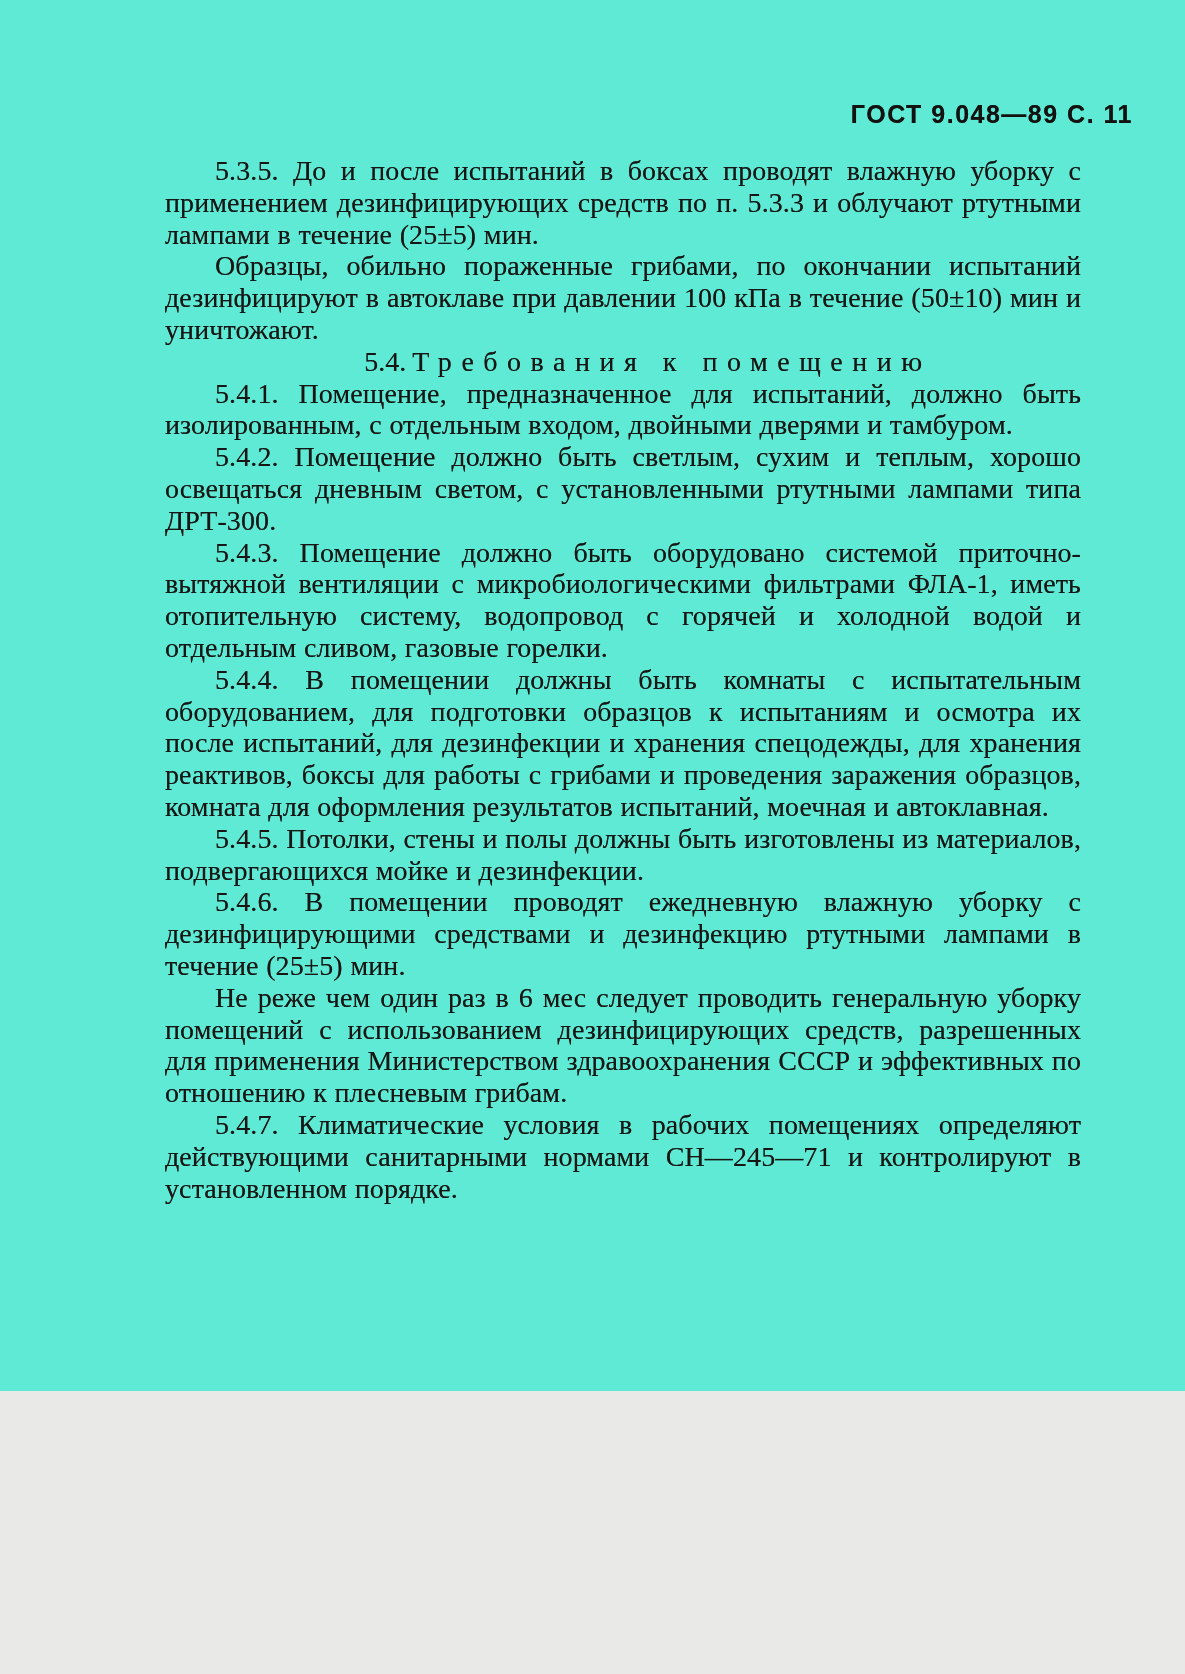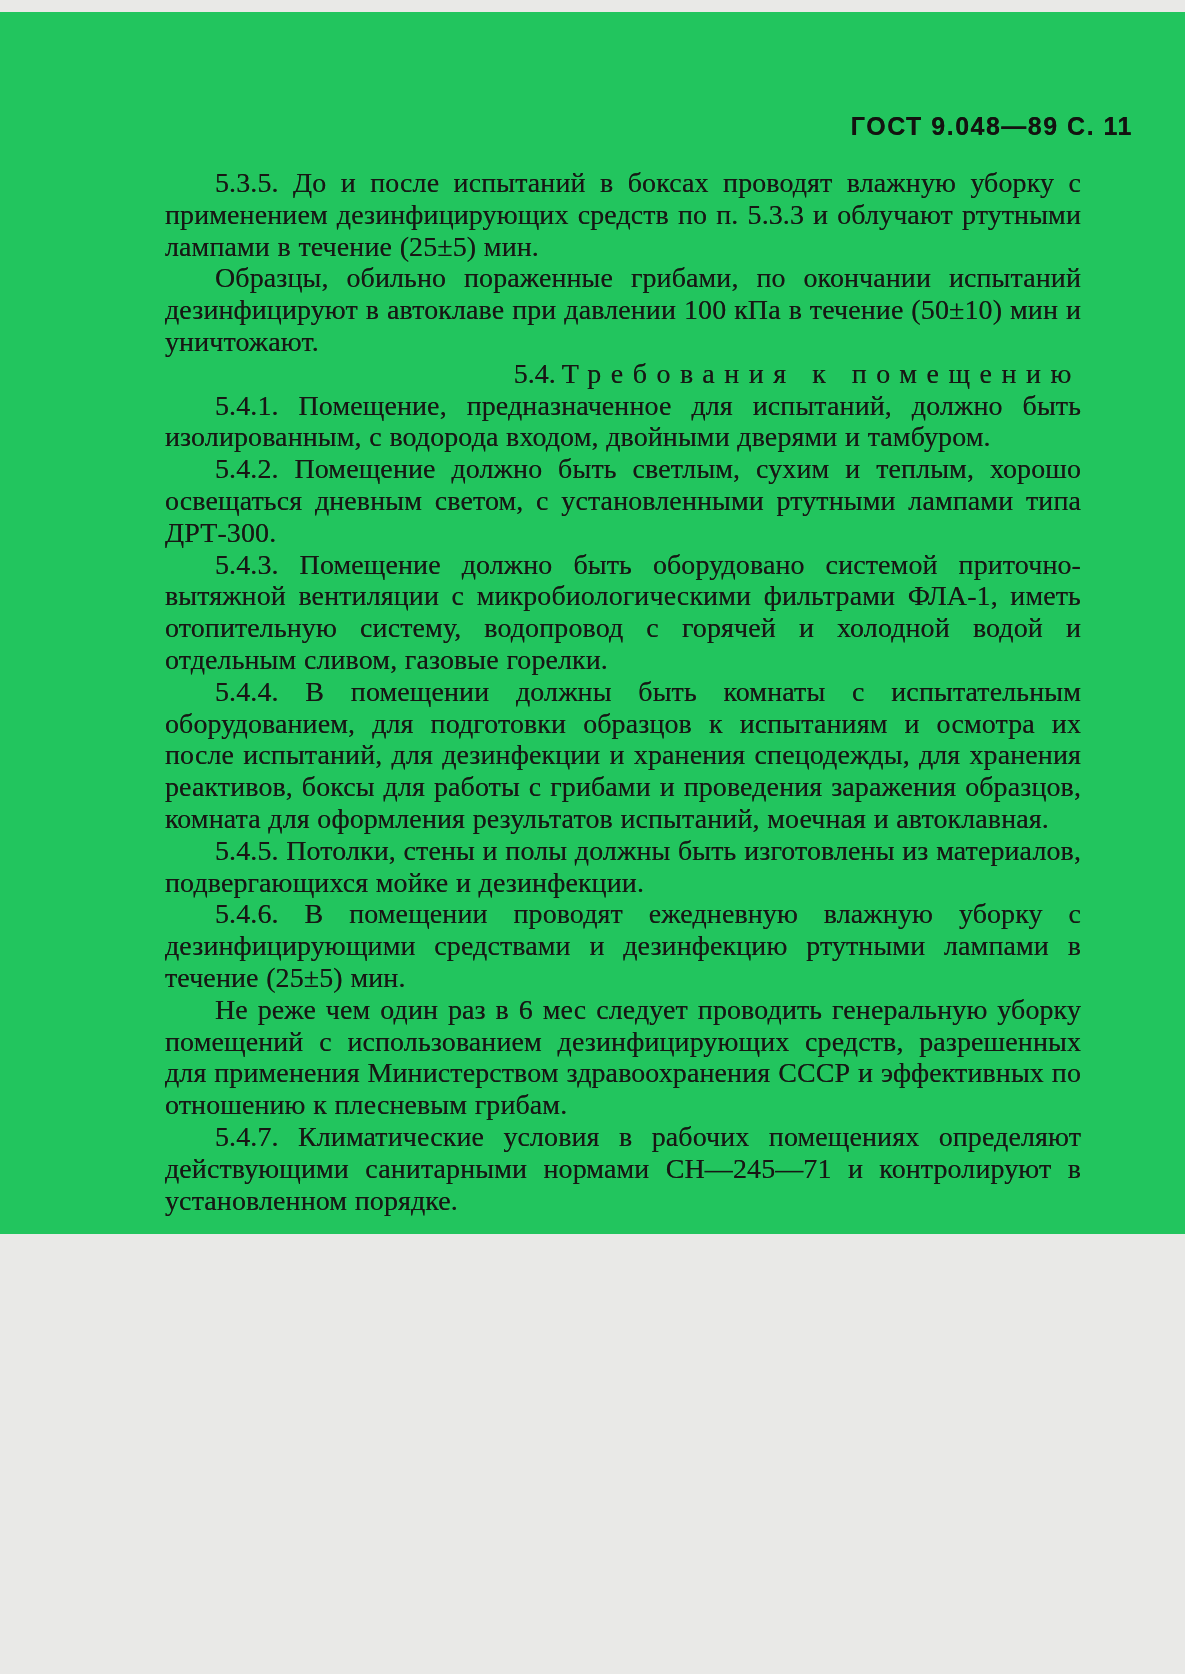--- a/index.html
+++ b/index.html
@@ -3,23 +3,23 @@
 <meta charset="utf-8">
 <style>
   html, body {
     margin: 0;
     padding: 0;
     background: #e9e9e7;
   }
   .page {
     position: relative;
     width: 1185px;
-    height: 1222px;
-    margin: 12px auto;
-    background: #22c55e;
+    height: 1391px;
+    margin: 0 auto;
+    background: #5eead4;
     overflow: hidden;
     font-family: "Liberation Serif", "DejaVu Serif", serif;
     color: #181614;
   }
   .page-header {
     position: absolute;
     top: 100px;
     right: 52px;
     font-family: "Liberation Sans", "DejaVu Sans", sans-serif;
     font-weight: 700;
@@ -43,21 +43,21 @@
     text-indent: 50px;
     letter-spacing: 0.1px;
     text-shadow: 0 0 0.55px rgba(10,8,6,0.6);
     word-spacing: 0.5px;
   }
   .section-heading {
     margin: 0;
     font-size: 28px;
     line-height: 31.8px;
     text-indent: 50px;
-    text-align: right;
+    text-align: center;
     text-shadow: 0 0 0.55px rgba(10,8,6,0.6);
     white-space: nowrap;
   }
   .section-heading .spaced {
     letter-spacing: 0.34em;
     margin-left: 6px;
   }
 </style>
 </head>
 <body>
@@ -70,21 +70,21 @@
 
     <p class="para">5.3.5. До и после испытаний в боксах проводят влажную уборку с применением дезинфицирующих средств по п. 5.3.3 и облучают ртутными лампами в течение (25±5) мин.</p>
 
 
 
     <p class="para">Образцы, обильно пораженные грибами, по окончании испытаний дезинфицируют в автоклаве при давлении 100 кПа в течение (50±10) мин и уничтожают.</p>
 
 
     <p class="section-heading"><span>5.4.</span><span class="spaced">Требования к помещению</span></p>
 
-    <p class="para">5.4.1. Помещение, предназначенное для испытаний, должно быть изолированным, с водорода входом, двойными дверями и тамбуром.</p>
+    <p class="para">5.4.1. Помещение, предназначенное для испытаний, должно быть изолированным, с отдельным входом, двойными дверями и тамбуром.</p>
 
     <p class="para">5.4.2. Помещение должно быть светлым, сухим и теплым, хорошо освещаться дневным светом, с установленными ртутными лампами типа ДРТ-300.</p>
 
     <p class="para">5.4.3. Помещение должно быть оборудовано системой приточно-вытяжной вентиляции с микробиологическими фильтрами ФЛА-1, иметь отопительную систему, водопровод с горячей и холодной водой и отдельным сливом, газовые горелки.</p>
 
     <p class="para">5.4.4. В помещении должны быть комнаты с испытательным оборудованием, для подготовки образцов к испытаниям и осмотра их после испытаний, для дезинфекции и хранения спецодежды, для хранения реактивов, боксы для работы с грибами и проведения заражения образцов, комната для оформления результатов испытаний, моечная и автоклавная.</p>
 
     <p class="para">5.4.5. Потолки, стены и полы должны быть изготовлены из материалов, подвергающихся мойке и дезинфекции.</p>
 
     <p class="para">5.4.6. В помещении проводят ежедневную влажную уборку с дезинфицирующими средствами и дезинфекцию ртутными лампами в течение (25±5) мин.</p>

